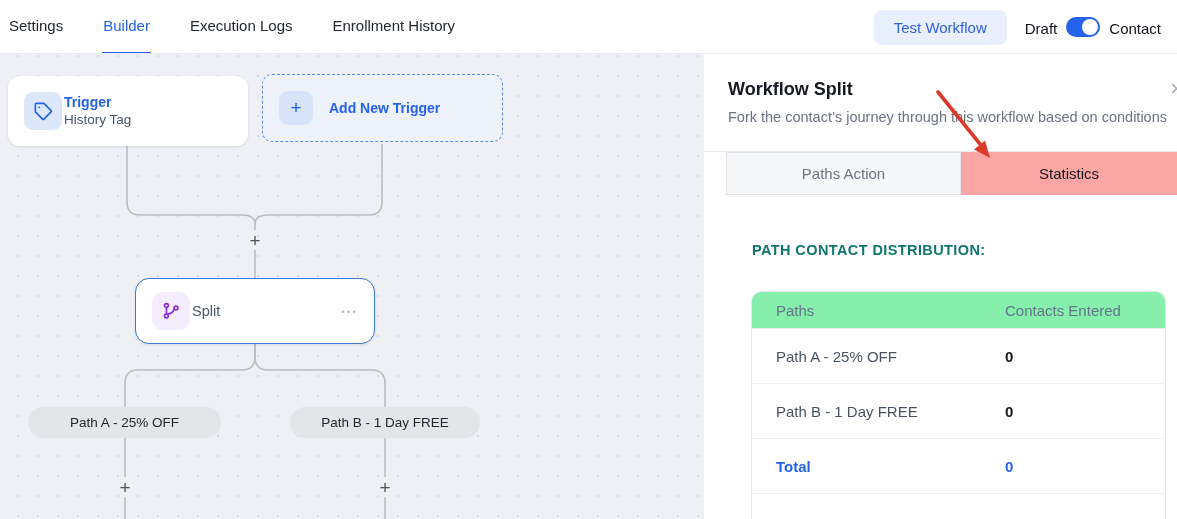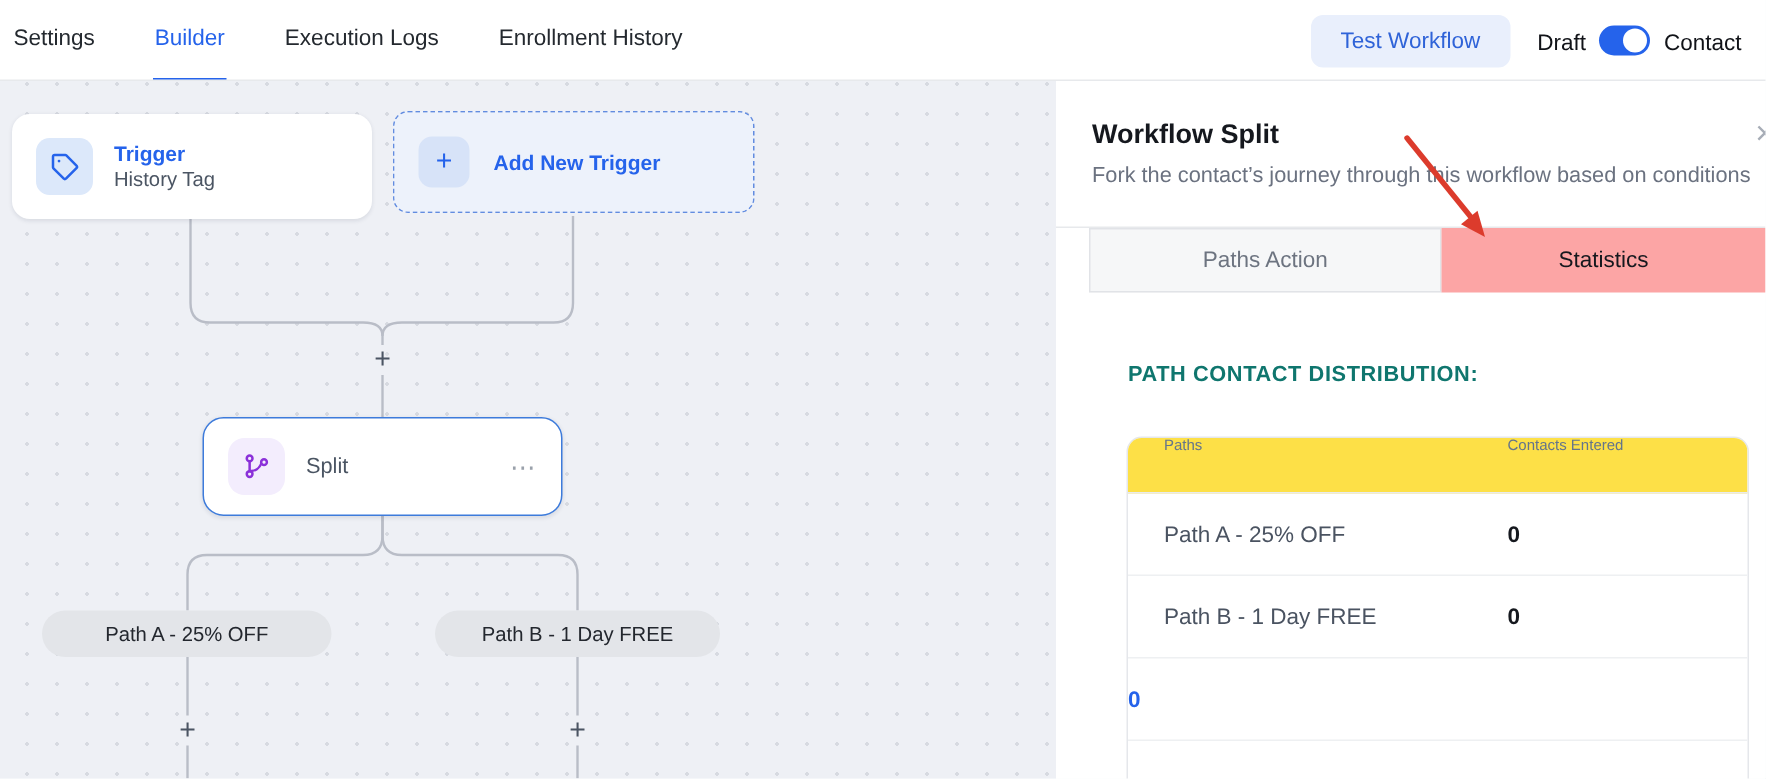--- a/index.html
+++ b/index.html
@@ -18,21 +18,21 @@
   .draft-pub { display:flex; align-items:flex-end; gap:9px; font-size:15px; color:#111318; white-space:nowrap; }
   .toggle { width:34px; height:20px; background:#2563eb; border-radius:10px; position:relative; cursor:pointer; flex:0 0 auto; }
   .toggle .knob { position:absolute; right:2px; top:2px; width:16px; height:16px; border-radius:50%; background:#fff; }
   
   .canvas { position:absolute; left:0; top:54px; width:704px; height:465px;
     background:#eef0f5;
     background-image:radial-gradient(#d7dae1 1.3px, transparent 1.3px);
     background-size:20px 20px; background-position:8px 12px; overflow:hidden; }
   .edges { position:absolute; left:0; top:0; width:704px; height:465px; pointer-events:none; }
   .node-card { position:absolute; background:#fff; border-radius:12px;
-    box-shadow:0 1px 3px rgba(20,30,60,.10); display:flex; align-items:center; gap:14px; padding:4px 16px; cursor:pointer; }
+    box-shadow:0 1px 3px rgba(20,30,60,.10); display:flex; align-items:center; gap:2px; padding:4px 16px; cursor:pointer; }
   .trigger-card { left:8px; top:22px; width:240px; height:70px; }
   .iconbox { width:38px; height:38px; border-radius:9px; display:flex; align-items:center; justify-content:center; flex:0 0 auto; }
   .iconbox.blue { background:#dce8fa; }
   .iconbox.purple { background:#f3edfd; border-radius:11px; }
   .trigger-title { color:#2563eb; font-size:14px; font-weight:600; line-height:1.3; }
   .trigger-sub { color:#4b5563; font-size:13.5px; line-height:1.3; }
   .add-trigger { position:absolute; left:262px; top:20px; width:241px; height:68px;
     background:#edf2fb; border:1.5px dashed #628ce0; border-radius:10px;
     display:flex; align-items:center; gap:16px; padding:0 16px; cursor:pointer; }
   .add-trigger .iconbox { width:34px; height:34px; background:#d7e3f8; color:#2563eb; font-size:19px; }
@@ -53,22 +53,22 @@
   .close-x { position:absolute; right:-6px; top:24px; color:#a7adb7; font-size:22px; cursor:pointer; line-height:1; }
   .panel-desc { position:absolute; left:24px; top:55px; width:460px; font-size:14.5px; color:#6b7280; white-space:nowrap; }
   .tabs-row { position:absolute; left:0; top:97px; width:473px; border-top:1px solid #e7e9ec; display:flex; }
   .tab-btn { height:43px; display:flex; align-items:center; justify-content:center; font-size:15px; cursor:pointer; }
   .tab-edit { width:235px; margin-left:22px; background:#f6f7f8; border:1px solid #e1e3e7; color:#6d7480; }
   .tab-stats { flex:1; color:#15181e; background:#fca5a5;text-align:right; }
   .section-heading { position:absolute; left:48px; top:188px; font-size:14.5px; font-weight:700;
     color:#0f766e; letter-spacing:.4px; }
   .stats-table { position:absolute; left:47px; top:237px; width:415px; height:260px;
     border:1px solid #e5e7eb; border-radius:10px 10px 0 0; overflow:hidden; background:#fff; }
-  .t-head { display:flex; height:37px; background:#fde047; border-bottom:1px solid #e9ebee;
-    font-size:10px; color:#64748b; }
+  .t-head { display:flex; height:37px; align-items:center; background:#86efac; border-bottom:1px solid #e9ebee;
+    font-size:15px; color:#64748b; }
   .t-row { display:flex; height:55px; align-items:center; border-bottom:1px solid #eef0f2; font-size:15px; color:#4a5361; }
   .t-row b { color:#15181e; font-weight:700; }
   .t-row.total, .t-row.total b { color:#2563eb; font-weight:600; }
   .c1 { width:253px; padding-left:24px; }
   .c2 { flex:1; }
   .red-arrow { position:absolute; left:0; top:0; width:473px; height:465px; pointer-events:none; }
 </style>
 </head>
 <body>
 
@@ -168,20 +168,21 @@
     </div>
     <div class="t-row">
       <span class="c1">Path A - 25% OFF</span>
       <b class="c2">0</b>
     </div>
     <div class="t-row">
       <span class="c1">Path B - 1 Day FREE</span>
       <b class="c2">0</b>
     </div>
     <div class="t-row total">
+      <span class="c1">Total</span>
       <b class="c2">0</b>
     </div>
   </div>
 
   <svg class="red-arrow" viewBox="0 0 473 465">
     <path d="M234,38 L276,90" stroke="#dc3b2c" stroke-width="3.6" fill="none" stroke-linecap="round"></path>
     <polygon points="286,104 270,95.5 281,86.5" fill="#dc3b2c"></polygon>
   </svg>
 </div>
 

